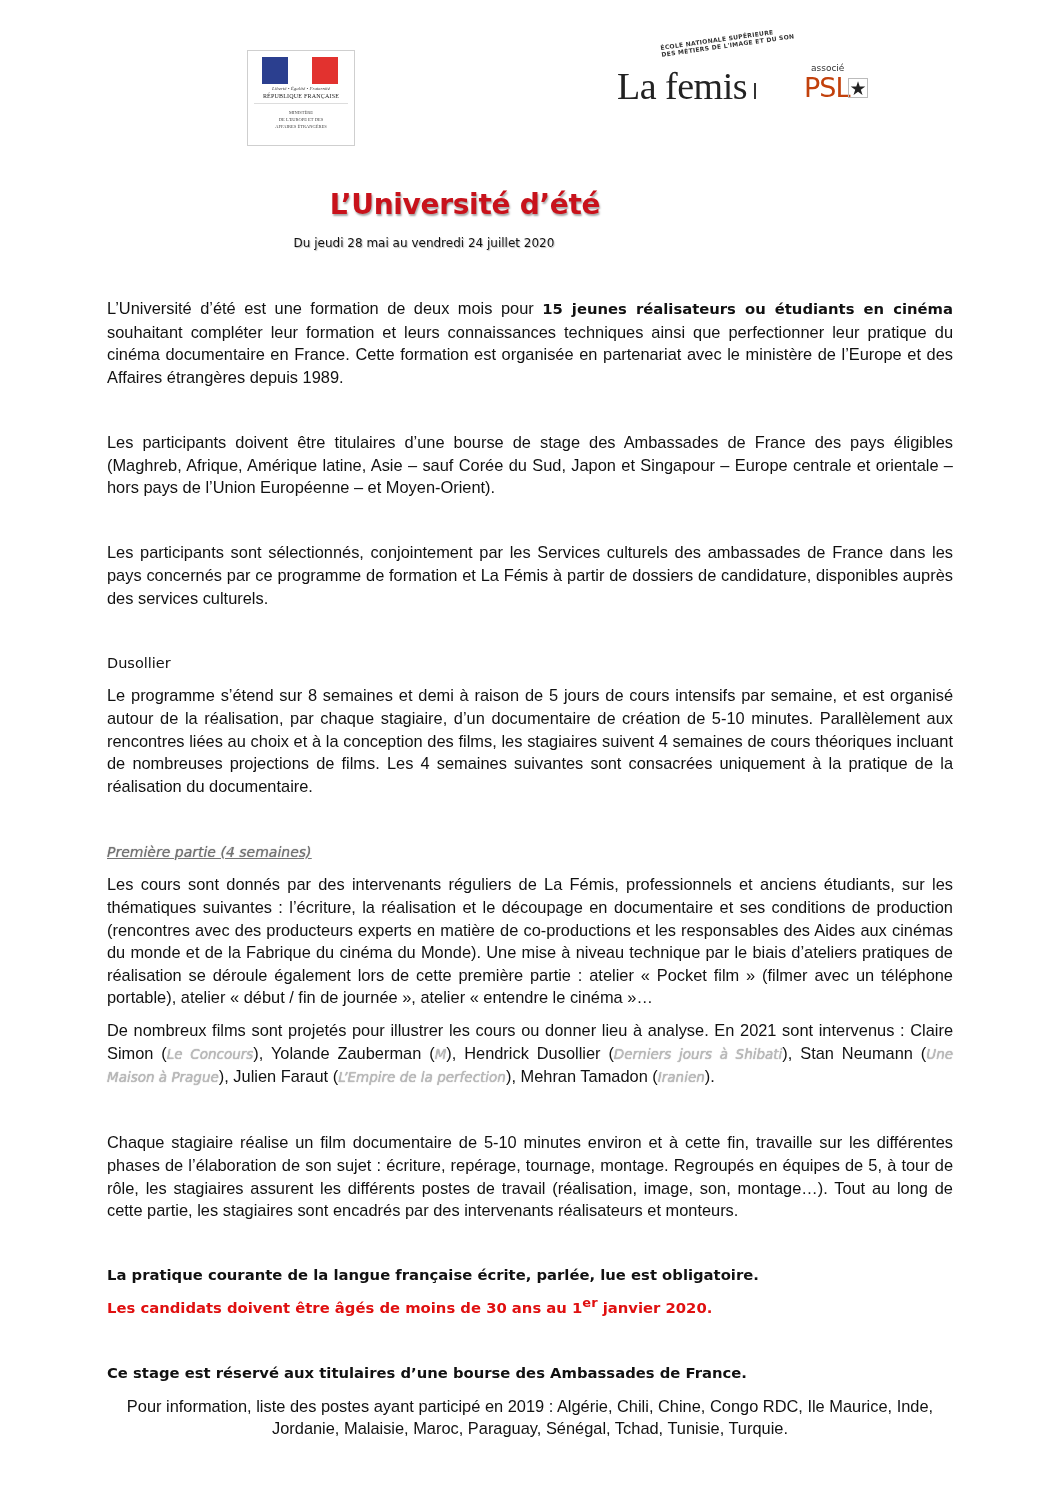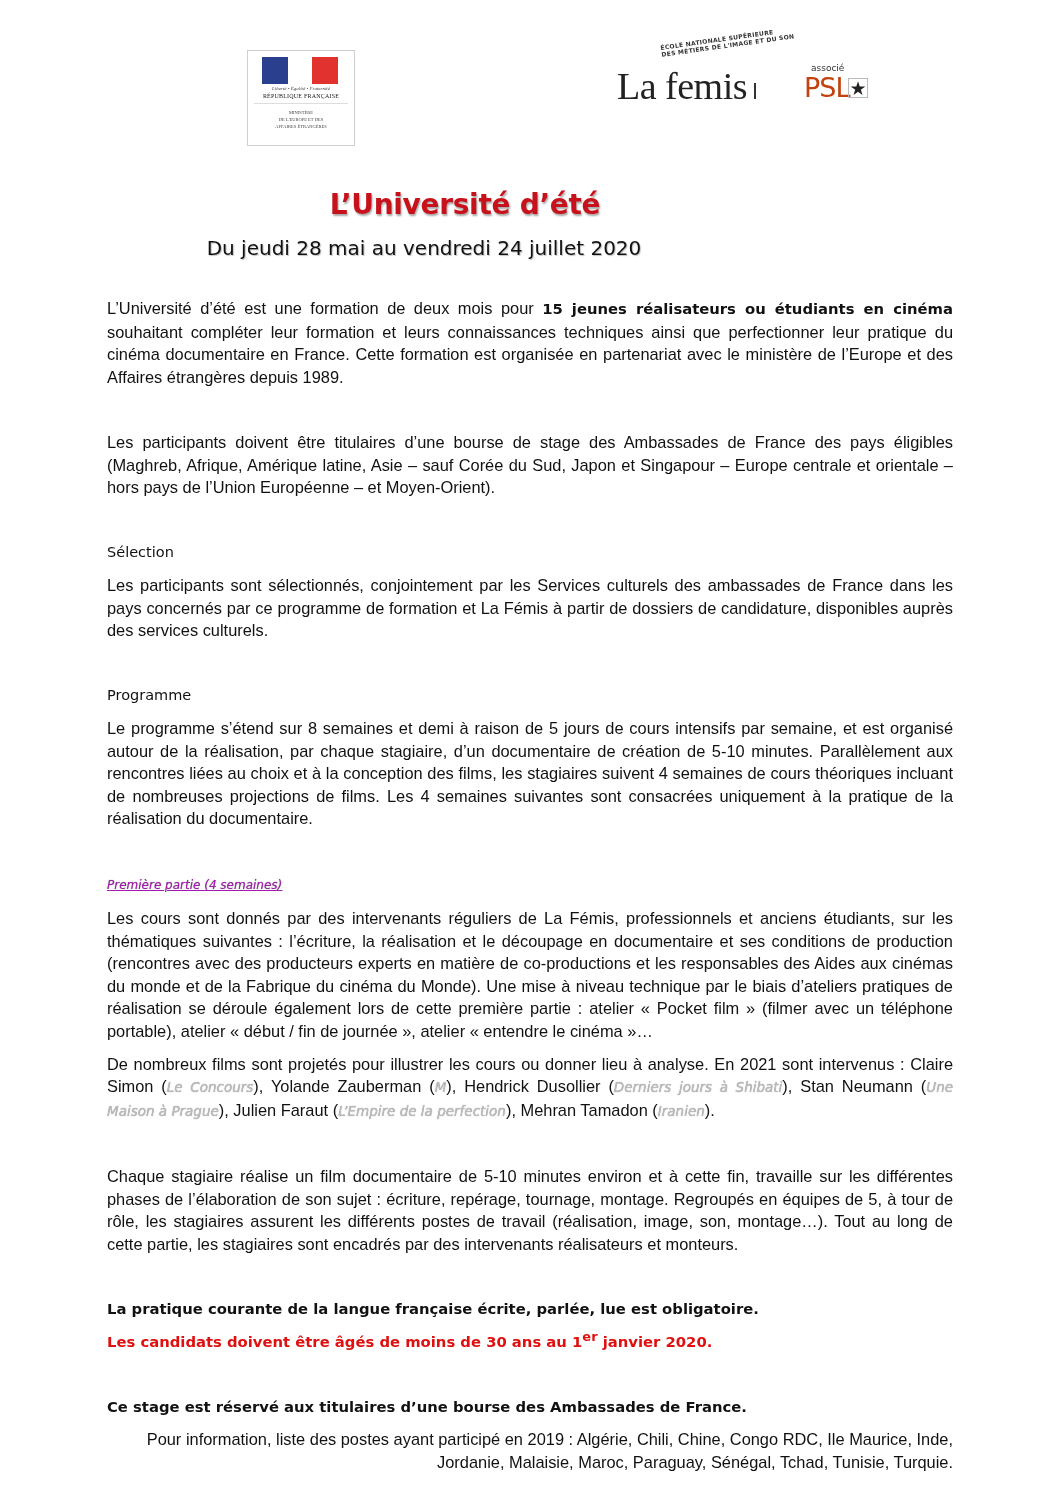--- a/index.html
+++ b/index.html
@@ -22,29 +22,29 @@
   .femis { left: 565px; top: 30px; width: 295px; height: 80px; }
   .femis-tag { position:absolute; left: 95px; top: 14px; font-family:"DejaVu Sans", sans-serif; font-size:6px; font-weight:bold; line-height:7px; color:#333; transform: rotate(-8deg); transform-origin: left top; letter-spacing: 0.3px; }
   .femis-name { position:absolute; left: 8px; top: 34px; font-family:"Liberation Serif", serif; font-size: 38px; color:#222; letter-spacing:-0.5px;margin-left:44px; }
   .femis-bar { position:absolute; left: 189px; top: 53px; width: 2px; height: 16px; background:#333; }
   .femis-assoc { position:absolute; left: 246px; top: 33px; font-family:"DejaVu Sans", sans-serif; font-size: 9px; color:#333; }
   .femis-psl { position:absolute; left: 239px; top: 42px; font-family:"DejaVu Sans", sans-serif; font-size: 27px; color:#c2410c; letter-spacing:-1px; }
   .femis-star { position:absolute; left: 283px; top: 48px; width: 20px; height: 20px; font-size: 19px; line-height: 20px; text-align:center; color:#222; border: 1px solid #bbb; box-sizing: border-box; }
 
   
   .title { left: 0; width: 930px; top: 188px; text-align: center; font-family: "DejaVu Sans", sans-serif; font-weight: bold; font-size: 28px; color: #c8121b; text-shadow: 1px 2px 2px rgba(0,0,0,0.35); letter-spacing: -0.3px; }
-  .subtitle { left: 0; width: 848px; top: 236px; text-align: center; font-family: "DejaVu Sans", sans-serif; font-size: 20px; color: #111; text-shadow: 1px 1px 1px rgba(0,0,0,0.25); }
+  .subtitle { left: 0; width: 848px; top: 236px; text-align: center; font-family: "DejaVu Sans", sans-serif; font-size: 12px; color: #111; text-shadow: 1px 1px 1px rgba(0,0,0,0.25); }
 
   
   .content { left: 97px; top: 287px; width: 866px; font-size: 16.4px; line-height: 22.6px; }
   .content p { margin: 10px; text-align: justify; }
   .gap { height: 22.6px; }
   .h { font-family: "DejaVu Sans", sans-serif; font-size: 14.5px; color: #111; }
   .b { font-weight: bold; font-family: "DejaVu Sans", sans-serif; font-size: 14.8px; }
-  .sub { font-style: italic; text-decoration: underline; color: #a21caf; font-family: "DejaVu Sans", sans-serif; font-size: 12px; text-shadow: 0 0 1px #777; }
+  .sub { font-style: italic; text-decoration: underline; color: #737373; font-family: "DejaVu Sans", sans-serif; font-size: 14px; text-shadow: 0 0 1px #777; }
   .film { font-style: italic; color: #bbb; font-family: "DejaVu Sans", sans-serif; font-size: 13.5px; text-shadow: 0 0 1px #888; }
   .red { color: #e01010; }
   .boldline { font-family: "DejaVu Sans", sans-serif; font-weight: bold; font-size: 14.8px; }
   sup { font-size: 13px; line-height: 0; }
 </style>
 </head>
 <body>
 
 <div class="abs rf-logo">
   <div class="rf-flag">
@@ -75,37 +75,36 @@
 </div>
 
 <div class="abs title">L’Université d’été</div>
 <div class="abs subtitle">Du jeudi 28 mai au vendredi 24 juillet 2020</div>
 
 <div class="abs content">
   <p><span>L’Université d’été est une formation de deux mois pour </span><span class="b">15 jeunes réalisateurs ou étudiants en cinéma</span><span> souhaitant compléter leur formation et leurs connaissances techniques ainsi que perfectionner leur pratique du cinéma documentaire en France. Cette formation est organisée en partenariat avec le ministère de l’Europe et des Affaires étrangères depuis 1989.</span></p>
   <div class="gap"></div>
   <p>Les participants doivent être titulaires d’une bourse de stage des Ambassades de France des pays éligibles (Maghreb, Afrique, Amérique latine, Asie – sauf Corée du Sud, Japon et Singapour – Europe centrale et orientale – hors pays de l’Union Européenne – et  Moyen-Orient).</p>
   <div class="gap"></div>
-  <p class="h">Sélection</p>
   <p>Les participants sont sélectionnés, conjointement par les Services culturels des ambassades de France dans les pays concernés par ce programme de formation et La Fémis à partir de dossiers de candidature, disponibles auprès des services culturels.</p>
   <div class="gap"></div>
-  <p class="h">Programme</p>
+  <p class="h">Dusollier</p>
   <p>Le programme s’étend sur 8 semaines et demi à raison de 5 jours de cours intensifs par semaine, et est organisé autour de la réalisation, par chaque stagiaire, d’un documentaire de création de 5-10 minutes. Parallèlement aux rencontres liées au choix et à la conception des films, les stagiaires suivent 4 semaines de cours théoriques incluant de nombreuses projections de films. Les 4 semaines suivantes sont consacrées uniquement à la pratique de la réalisation du documentaire.</p>
   <div class="gap"></div>
   <p><span class="sub">Première partie (4 semaines)</span></p>
   <p>Les cours sont donnés par des intervenants réguliers de La Fémis, professionnels et anciens étudiants, sur les thématiques suivantes : l’écriture, la réalisation et le découpage en documentaire et ses conditions de production (rencontres avec des producteurs experts en matière de co-productions et les responsables des Aides aux cinémas du monde et de la Fabrique du cinéma du Monde). Une mise à niveau technique par le biais d’ateliers pratiques de réalisation se déroule également lors de cette première partie : atelier « Pocket film » (filmer avec un téléphone portable), atelier « début / fin de journée », atelier « entendre le cinéma »…</p>
   <p><span>De nombreux films sont projetés pour illustrer les cours ou donner lieu à analyse. En 2021 sont intervenus :</span>
     <span><span>Claire Simon</span> (<span class="film">Le Concours</span>),</span>
     <span><span>Yolande Zauberman</span> (<span class="film">M</span>),</span>
     <span><span>Hendrick Dusollier</span> (<span class="film">Derniers jours à Shibati</span>),</span>
     <span><span>Stan Neumann</span> (<span class="film">Une Maison à Prague</span>),</span>
     <span><span>Julien Faraut</span> (<span class="film">L’Empire de la perfection</span>),</span>
     <span><span>Mehran Tamadon</span> (<span class="film">Iranien</span>).</span>
   </p>
   <div class="gap"></div>
   <p>Chaque stagiaire réalise un film documentaire de 5-10 minutes environ et à cette fin, travaille sur les différentes phases de l’élaboration de son sujet : écriture, repérage, tournage, montage. Regroupés en équipes de 5, à tour de rôle, les stagiaires assurent les différents postes de travail (réalisation, image, son, montage…). Tout au long de cette partie, les stagiaires sont encadrés par des intervenants réalisateurs et monteurs.</p>
   <div class="gap"></div>
   <p class="boldline">La pratique courante de la langue française écrite, parlée, lue est obligatoire.</p>
   <p class="boldline red"><span>Les candidats doivent être âgés de moins de 30 ans au 1</span><sup>er</sup><span> janvier 2020.</span></p>
   <div class="gap"></div>
   <p class="boldline">Ce stage est réservé aux titulaires d’une bourse des Ambassades de France.</p>
-  <p style="text-align:right">Pour information, liste des postes ayant participé en 2019 : Algérie, Chili, Chine, Congo RDC, Ile Maurice, Inde, Jordanie, Malaisie, Maroc, Paraguay, Sénégal, Tchad, Tunisie, Turquie.</p>
+  <p style="text-align:center">Pour information, liste des postes ayant participé en 2019 : Algérie, Chili, Chine, Congo RDC, Ile Maurice, Inde, Jordanie, Malaisie, Maroc, Paraguay, Sénégal, Tchad, Tunisie, Turquie.</p>
 </div>
 
 </body></html>

